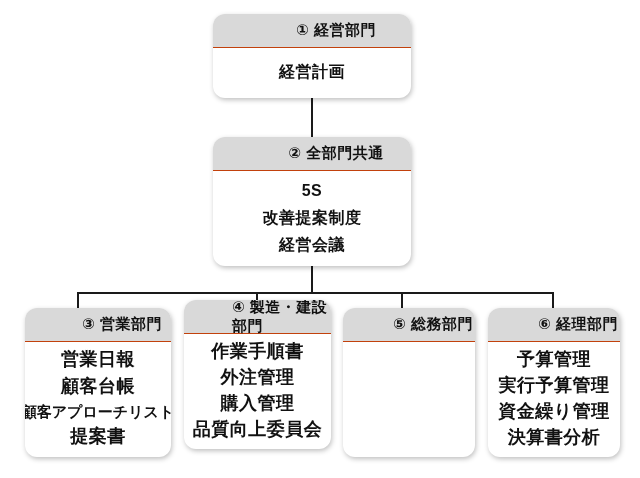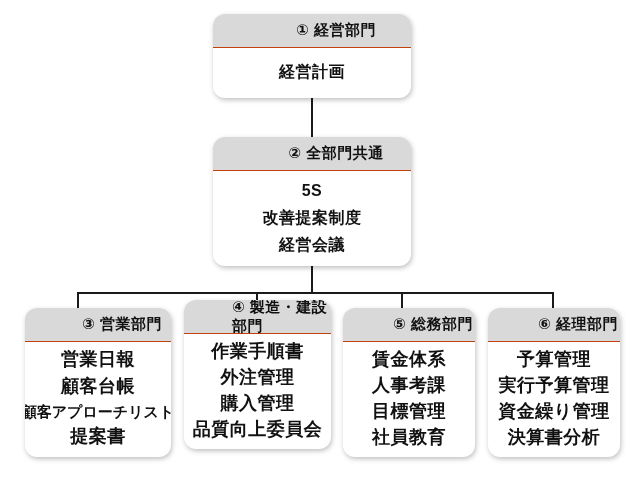--- a/index.html
+++ b/index.html
@@ -115,26 +115,20 @@
       <div class="item">外注管理</div>
       <div class="item">購入管理</div>
       <div class="item">品質向上委員会</div>
     </div>
   </div>
 
   <div class="node n5">
     <div class="hd">
       <span>⑤ 総務部門</span>
     </div>
-    <div class="bd">
-      <div class="item">賃金体系</div>
-      <div class="item">人事考課</div>
-      <div class="item">目標管理</div>
-      <div class="item">社員教育</div>
-    </div>
   </div>
 
   <div class="node n6">
     <div class="hd">
       <span>⑥ 経理部門</span>
     </div>
     <div class="bd">
       <div class="item">予算管理</div>
       <div class="item">実行予算管理</div>
       <div class="item">資金繰り管理</div>

